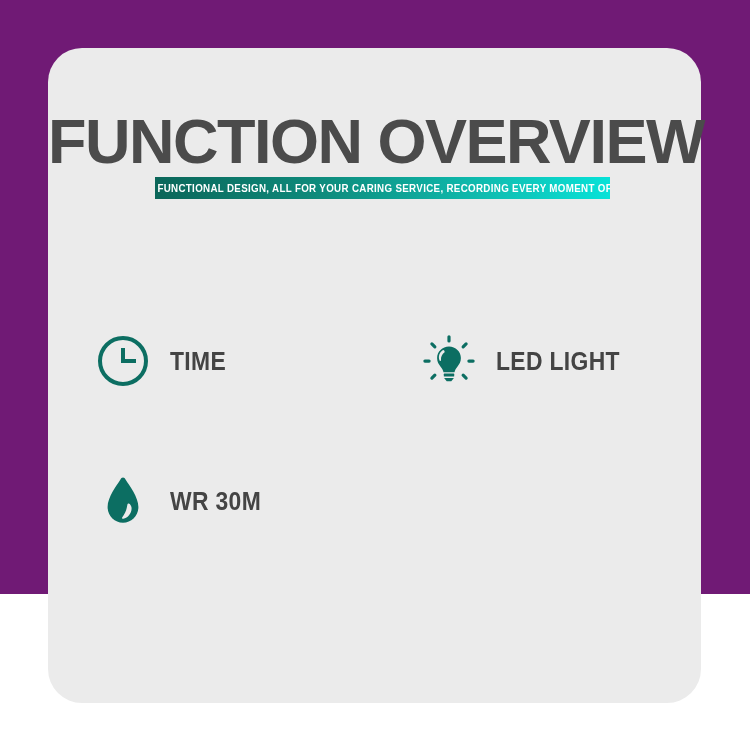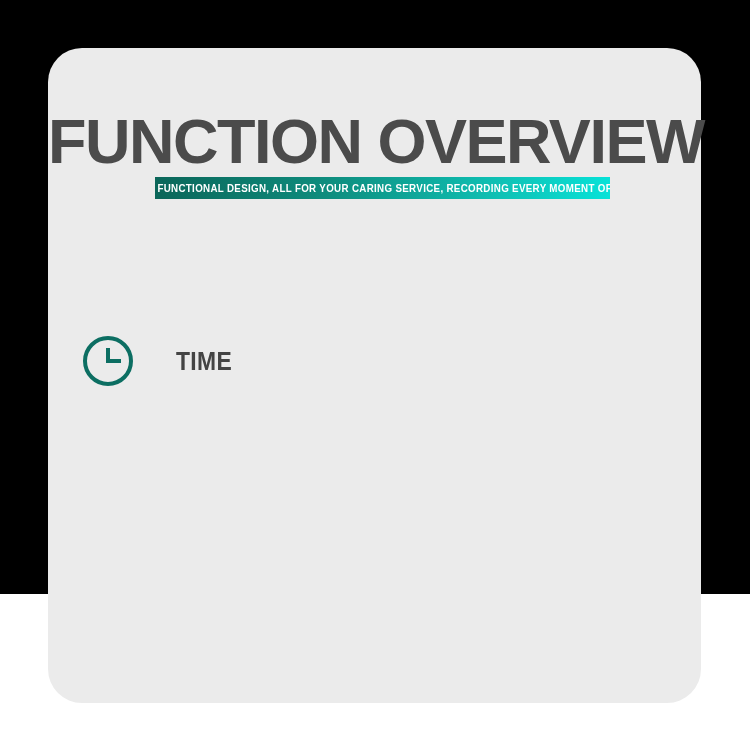--- a/index.html
+++ b/index.html
@@ -13,21 +13,21 @@
     height: 750px;
     font-family: "Liberation Sans", sans-serif;
     -webkit-font-smoothing: antialiased;
     overflow: hidden;
   }
 
   .stage {
     position: relative;
     width: 750px;
     height: 594px;
-    background: #000000;
+    background: #701a75;
   }
 
   
   .card {
     position: absolute;
     left: 48px;
     top: 48px;
     width: 653px;
     height: 655px;
     background: #ebebeb;
@@ -94,23 +94,22 @@
     top: 243px;
     width: 653px;
     display: grid;
     grid-template-columns: 326px 326px;
     grid-template-rows: 140px 140px;
   }
 
   .feature-item {
     display: flex;
     align-items: center;
-    padding-left: 31px;
+    padding-left: 46px;
     box-sizing: border-box;
-    gap: 21px;
   }
 
   .feature-icon {
     width: 58px;
     height: 58px;
     display: flex;
     align-items: center;
     justify-content: center;
     flex: 0 0 auto;
   }
@@ -148,18 +147,54 @@
       <div class="feature-item">
         <span class="feature-icon">
           <svg width="54" height="54" viewBox="0 0 54 54" aria-hidden="true">
             <circle cx="27" cy="27" r="23" fill="none" stroke="#0c6e62" stroke-width="4"></circle>
             <path d="M27 14 L27 27 L40 27" fill="none" stroke="#0c6e62" stroke-width="4" stroke-linecap="butt" stroke-linejoin="miter"></path>
           </svg>
         </span>
         <span class="feature-label">TIME</span>
       </div>
 
-
-
+      <div class="feature-item">
+        <span class="feature-icon">
+          <svg width="54" height="54" viewBox="0 0 54 54" aria-hidden="true">
+            <g fill="#0c6e62">
+
+              <path d="M27 12.5c-6.6 0-11.9 5.2-11.9 11.6 0 4 1.7 6.3 3.5 8.6 1.3 1.7 2.5 3.3 2.9 5.6h11c.4-2.3 1.6-3.9 2.9-5.6 1.8-2.3 3.5-4.6 3.5-8.6 0-6.4-5.3-11.6-11.9-11.6z"></path>
+
+              <rect x="21.8" y="39.6" width="10.4" height="2.9" rx="0.6"></rect>
+              <path d="M22.1 43.9h9.8l-2.6 3.3h-4.6z"></path>
+
+              <rect x="25.4" y="1.2" width="3.2" height="7.4" rx="1.6"></rect>
+              <rect x="1.3" y="25.5" width="7.4" height="3.2" rx="1.6"></rect>
+              <rect x="45.3" y="25.5" width="7.4" height="3.2" rx="1.6"></rect>
+              <rect x="25.4" y="1.2" width="3.2" height="7.4" rx="1.6" transform="rotate(45 27 27)"></rect>
+              <rect x="25.4" y="1.2" width="3.2" height="7.4" rx="1.6" transform="rotate(-45 27 27)"></rect>
+              <rect x="25.4" y="45.4" width="3.2" height="7.4" rx="1.6" transform="rotate(45 27 27)"></rect>
+              <rect x="25.4" y="45.4" width="3.2" height="7.4" rx="1.6" transform="rotate(-45 27 27)"></rect>
+
+              <path d="M22.6 18.2c-2.5 1.9-3.9 4.6-3.6 7.8.1 1.1-1 1.3-1.4.4-1.6-3.8-.3-8 3.1-10.2 1-.6 2.2.7 1.9 2z" fill="#ebebeb"></path>
+            </g>
+          </svg>
+        </span>
+        <span class="feature-label">LED LIGHT</span>
+      </div>
+
+
+      <div class="feature-item">
+        <span class="feature-icon">
+          <svg width="54" height="54" viewBox="0 0 54 54" aria-hidden="true">
+            <path d="M27 3.5c-1.2 0-1.9.9-2.7 2.2C20.7 11.4 11.6 23.2 11.6 33
+                     c0 8.9 6.9 15.7 15.4 15.7S42.4 41.9 42.4 33
+                     c0-9.8-9.1-21.6-12.7-27.3C28.9 4.4 28.2 3.5 27 3.5z" fill="#0c6e62"></path>
+            <path d="M35.6 34.2c0 5.2-3.6 9.5-8.3 10.6-1 .2-1.6-.8-1-1.6
+                     2.9-3.7 4.4-7.6 5.1-12.6.2-1.4 1.6-1.6 2.4-.6.9 1.2 1.8 2.6 1.8 4.2z" fill="#ebebeb"></path>
+          </svg>
+        </span>
+        <span class="feature-label">WR 30M</span>
+      </div>
 
     </div>
   </div>
 </div>
 
 </body></html>

